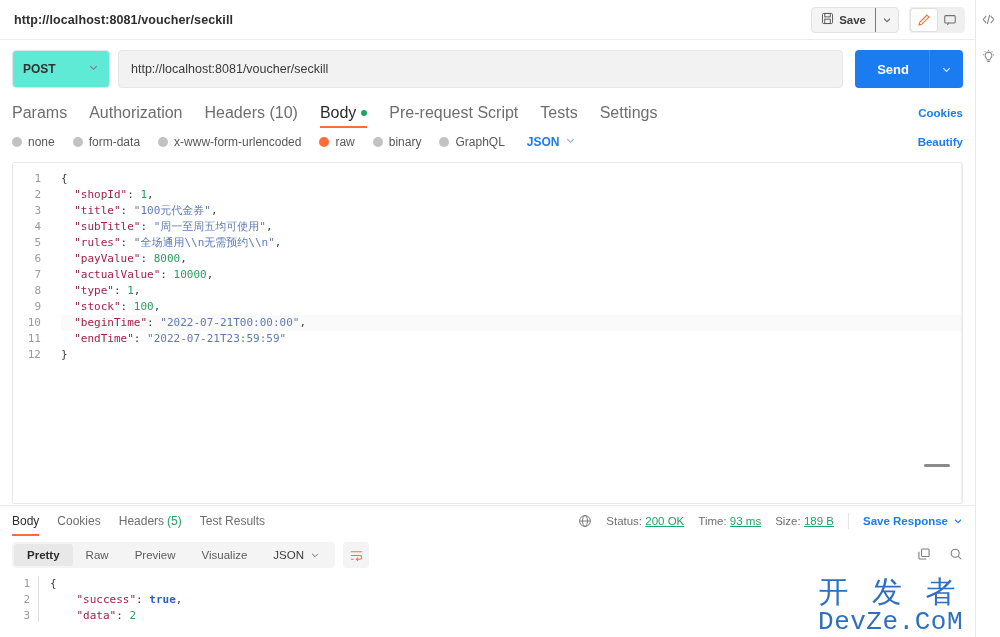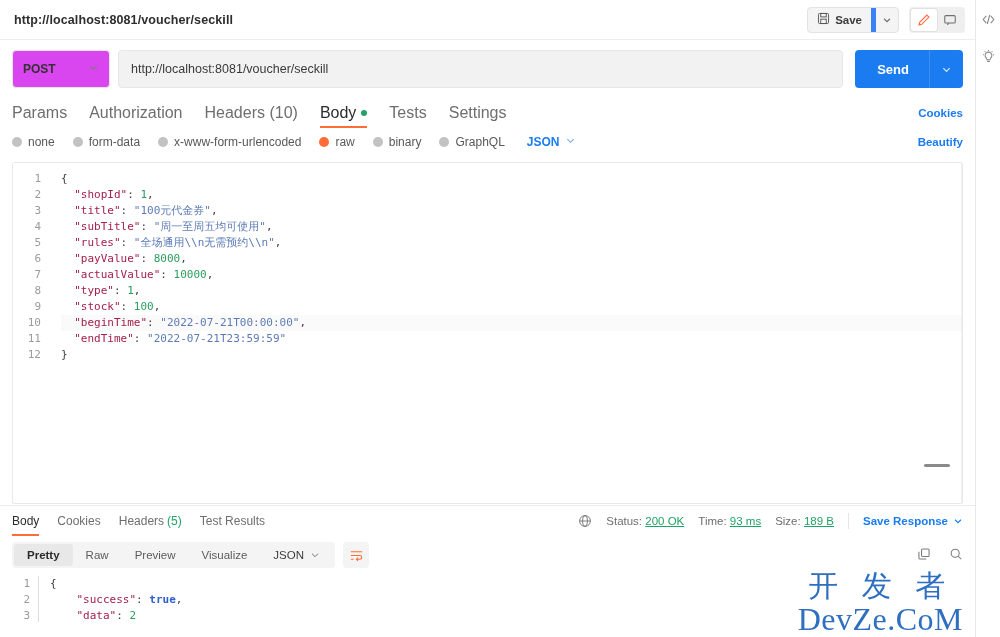--- a/index.html
+++ b/index.html
@@ -27,34 +27,34 @@
   }
   .req-title { font-size: 12.5px; font-weight: 700; color: #2e2e2e; letter-spacing: .1px; }
   .titlebar-right { margin-left: auto; display: flex; align-items: center; gap: 10px; }
   .save-group {
     display: flex; align-items: center; height: 26px;
     border: 1px solid #e3e3e3; border-radius: 4px; background: #f4f4f4; overflow: hidden;
   }
   .save-btn {
     display: flex; align-items: center; gap: 5px; height: 100%;
     padding: 0 9px; font-size: 11.5px; color: #3d3d3d; font-weight: 600;
-    border-right: 5px solid #3b82f6; cursor: pointer;
+    border-right: 1px solid #3b82f6; cursor: pointer;
   }
   .save-caret { width: 22px; height: 100%; display: flex; align-items: center; justify-content: center; color: #6f6f6f; cursor: pointer; }
   .icon-pair {
     display: flex; align-items: center; height: 26px;
     background: #efefef; border-radius: 4px; padding: 2px;
   }
   .ip-btn { width: 26px; height: 22px; display: flex; align-items: center; justify-content: center; border-radius: 3px; cursor: pointer; }
   .ip-btn.active { background: #ffffff; box-shadow: 0 0 0 1px #e0e0e0; }
 
   
   .urlbar { display: flex; align-items: center; gap: 8px; padding: 10px 12px 10px 12px; }
   .method {
-    width: 98px; height: 38px; background: #d946ef;
+    width: 98px; height: 38px; background: #5eead4;
     border: 1px solid #e6e6e6; border-radius: 4px;
     display: flex; align-items: center; justify-content: space-between;
     padding: 0 10px; font-size: 12px; font-weight: 700; color: #323232; cursor: pointer;
   }
   .method .caret { color: #7a7a7a; font-weight: 400; }
   .urlinput {
     flex: 1; height: 38px; background: #f2f2f2; border: 1px solid #e6e6e6;
     border-radius: 4px; display: flex; align-items: center; padding: 0 12px;
     font-size: 12.5px; color: #3a3a3a;
   }
@@ -137,21 +137,21 @@
   .respeditor .code { padding: 2px 0 0 14px; position: relative; }
   .fold { position: absolute; left: 2px; top: 2px; bottom: 2px; width: 1px; background: #dedede; }
   .b { color: #2e5fd0; font-weight: bold; }
 
   
   .watermark {
     position: absolute; right: 12px; bottom: 2px; text-align: center;
     pointer-events: none; user-select: none; line-height: 1;
   }
   .wm1 { font-size: 30px; color: #2f6fc0; letter-spacing: 7px; font-family: "DejaVu Sans", sans-serif; }
-  .wm2 { font-size: 32px; color: #2f6fc0; font-family: Liberation Serif, serif; letter-spacing: .5px; margin-top: 2px; }
+  .wm2 { font-size: 26px; color: #2f6fc0; font-family: Liberation Mono, monospace; letter-spacing: .5px; margin-top: 2px; }
 </style>
 </head>
 <body>
 
 <div class="app">
   <div class="main">
 
     <div class="titlebar">
       <div class="req-title">http://localhost:8081/voucher/seckill</div>
       <div class="titlebar-right">
@@ -217,20 +217,23 @@
       <div class="rtab">
           <span>Authorization</span>
         </div>
       <div class="rtab">
           <span>Headers (10)</span>
         </div>
       <div class="rtab active">
         <span>Body</span>
         <span class="dot-green"></span>
       </div>
+      <div class="rtab">
+          <span>Pre-request Script</span>
+        </div>
       <div class="rtab">
           <span>Tests</span>
         </div>
       <div class="rtab">
           <span>Settings</span>
         </div>
       <div class="links-right">Cookies</div>
     </div>
 
     <div class="bodyrow">

